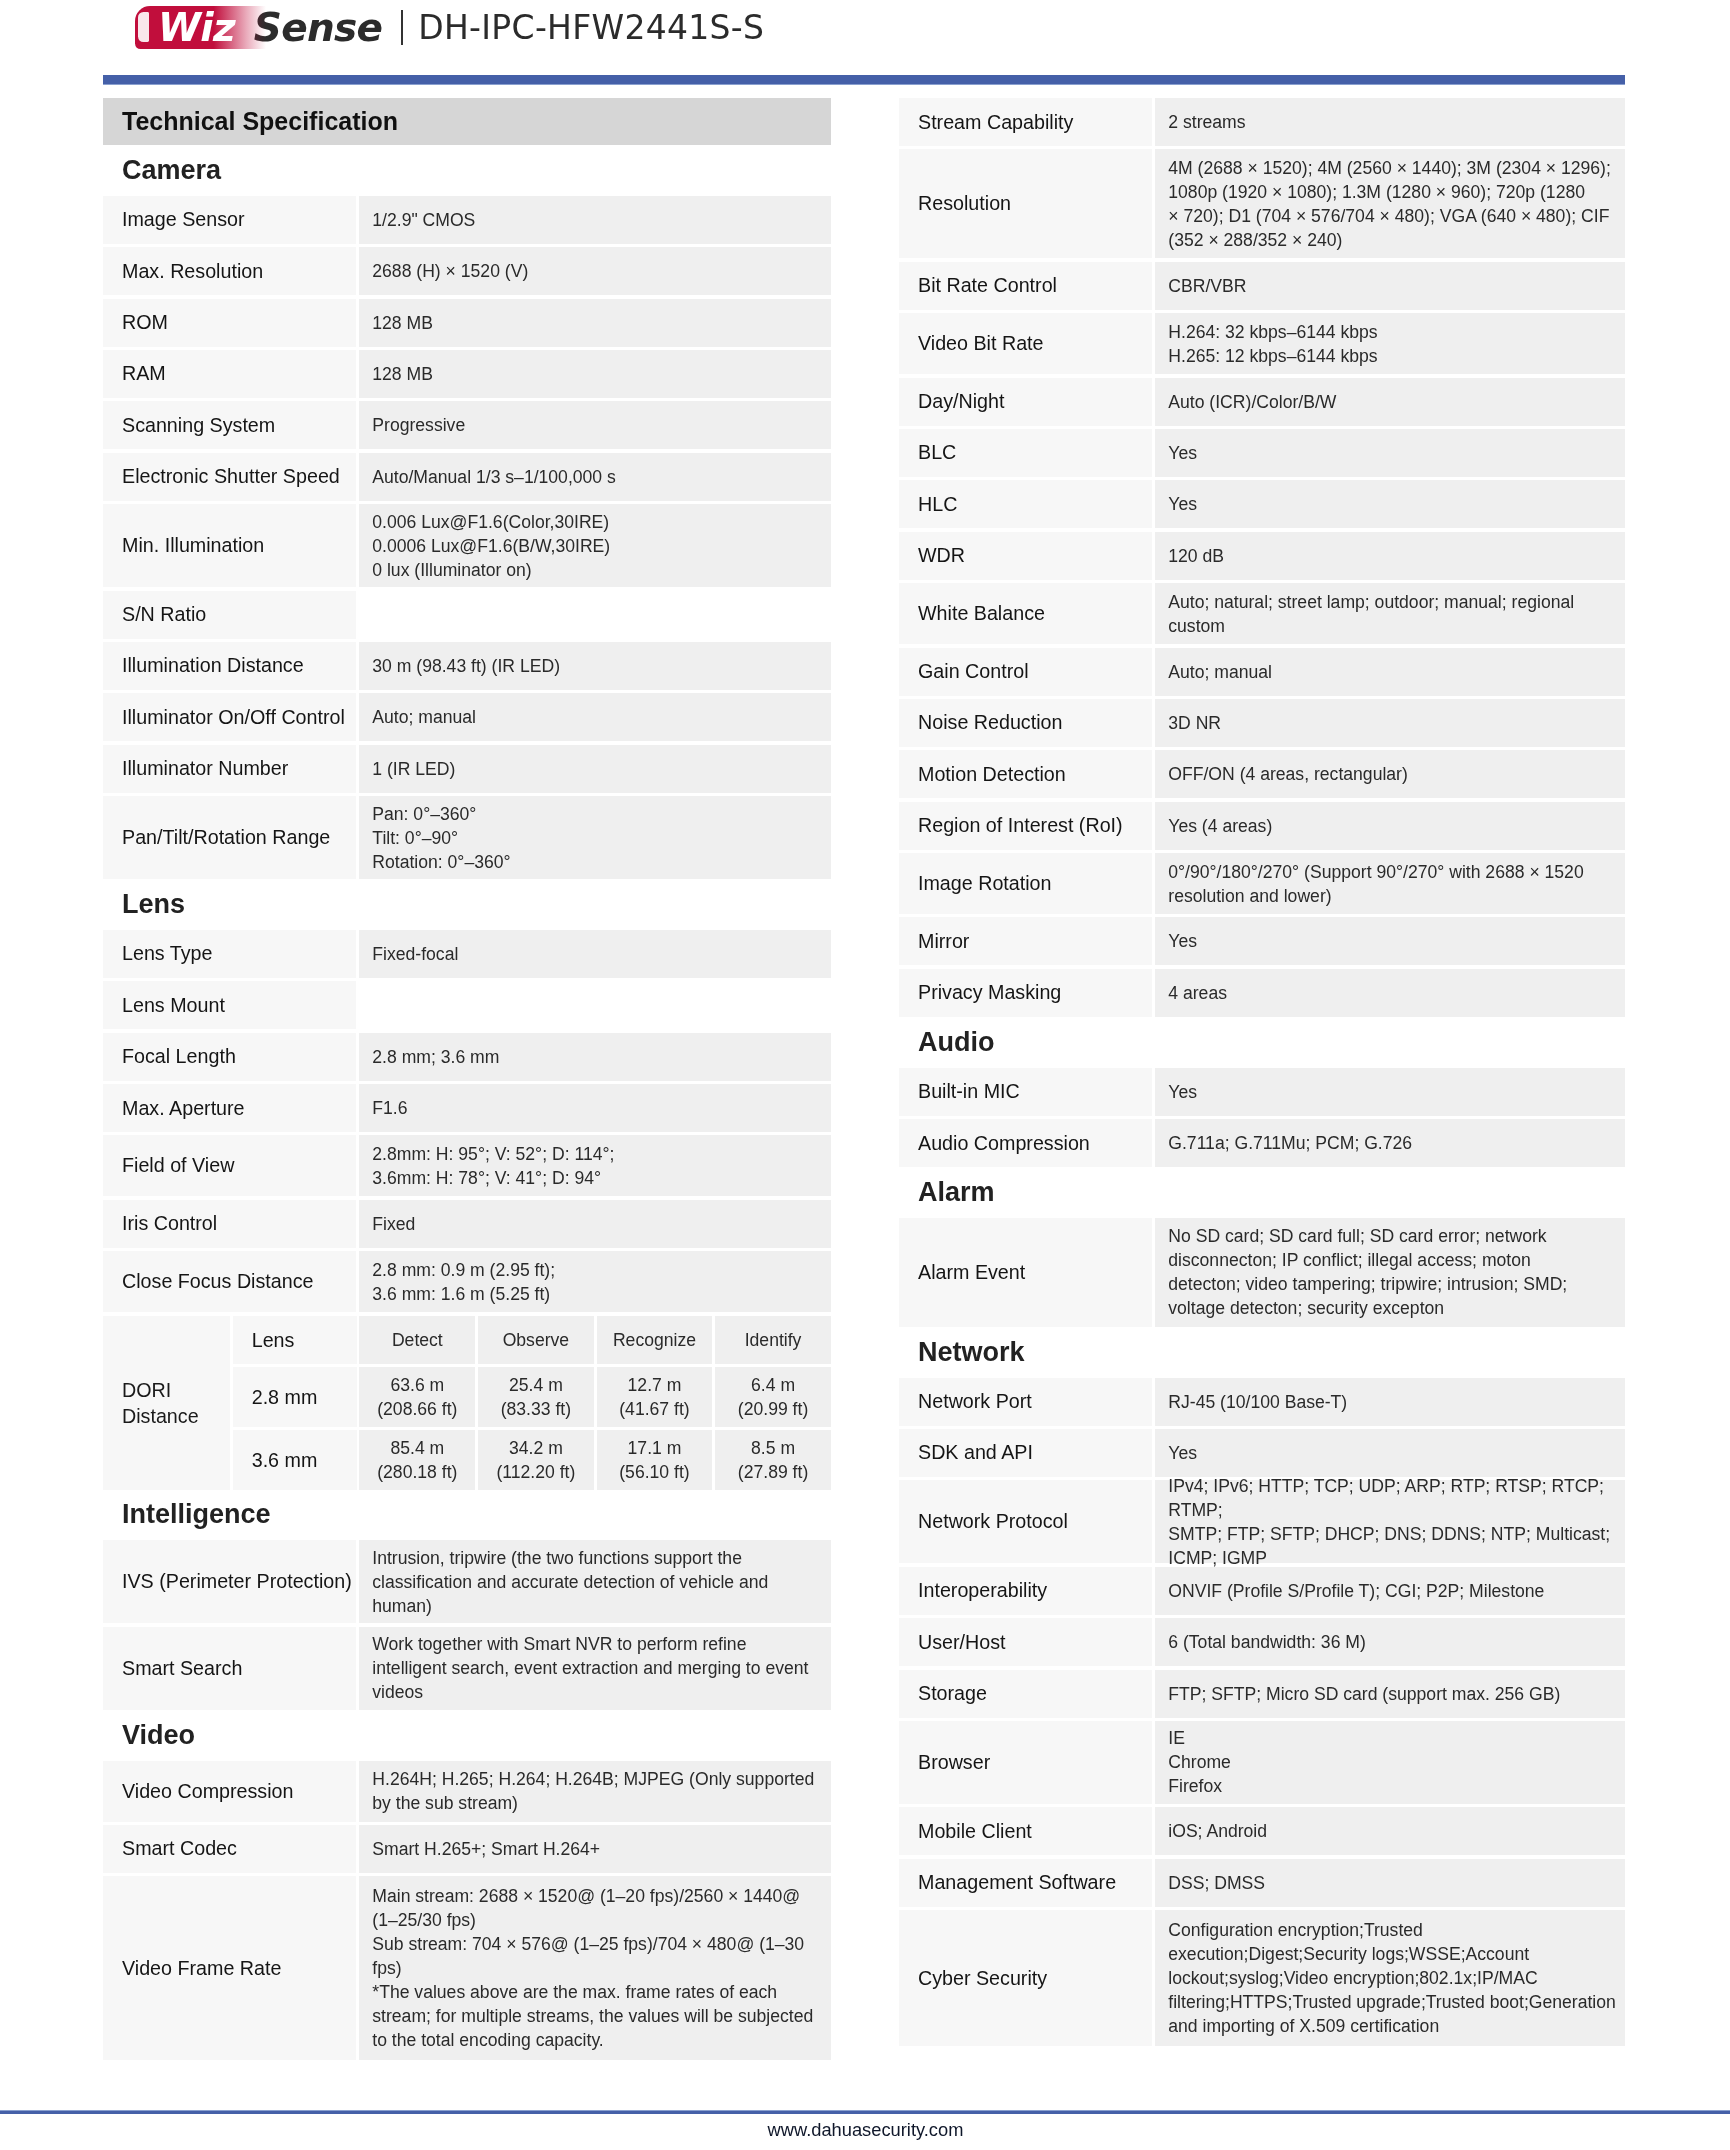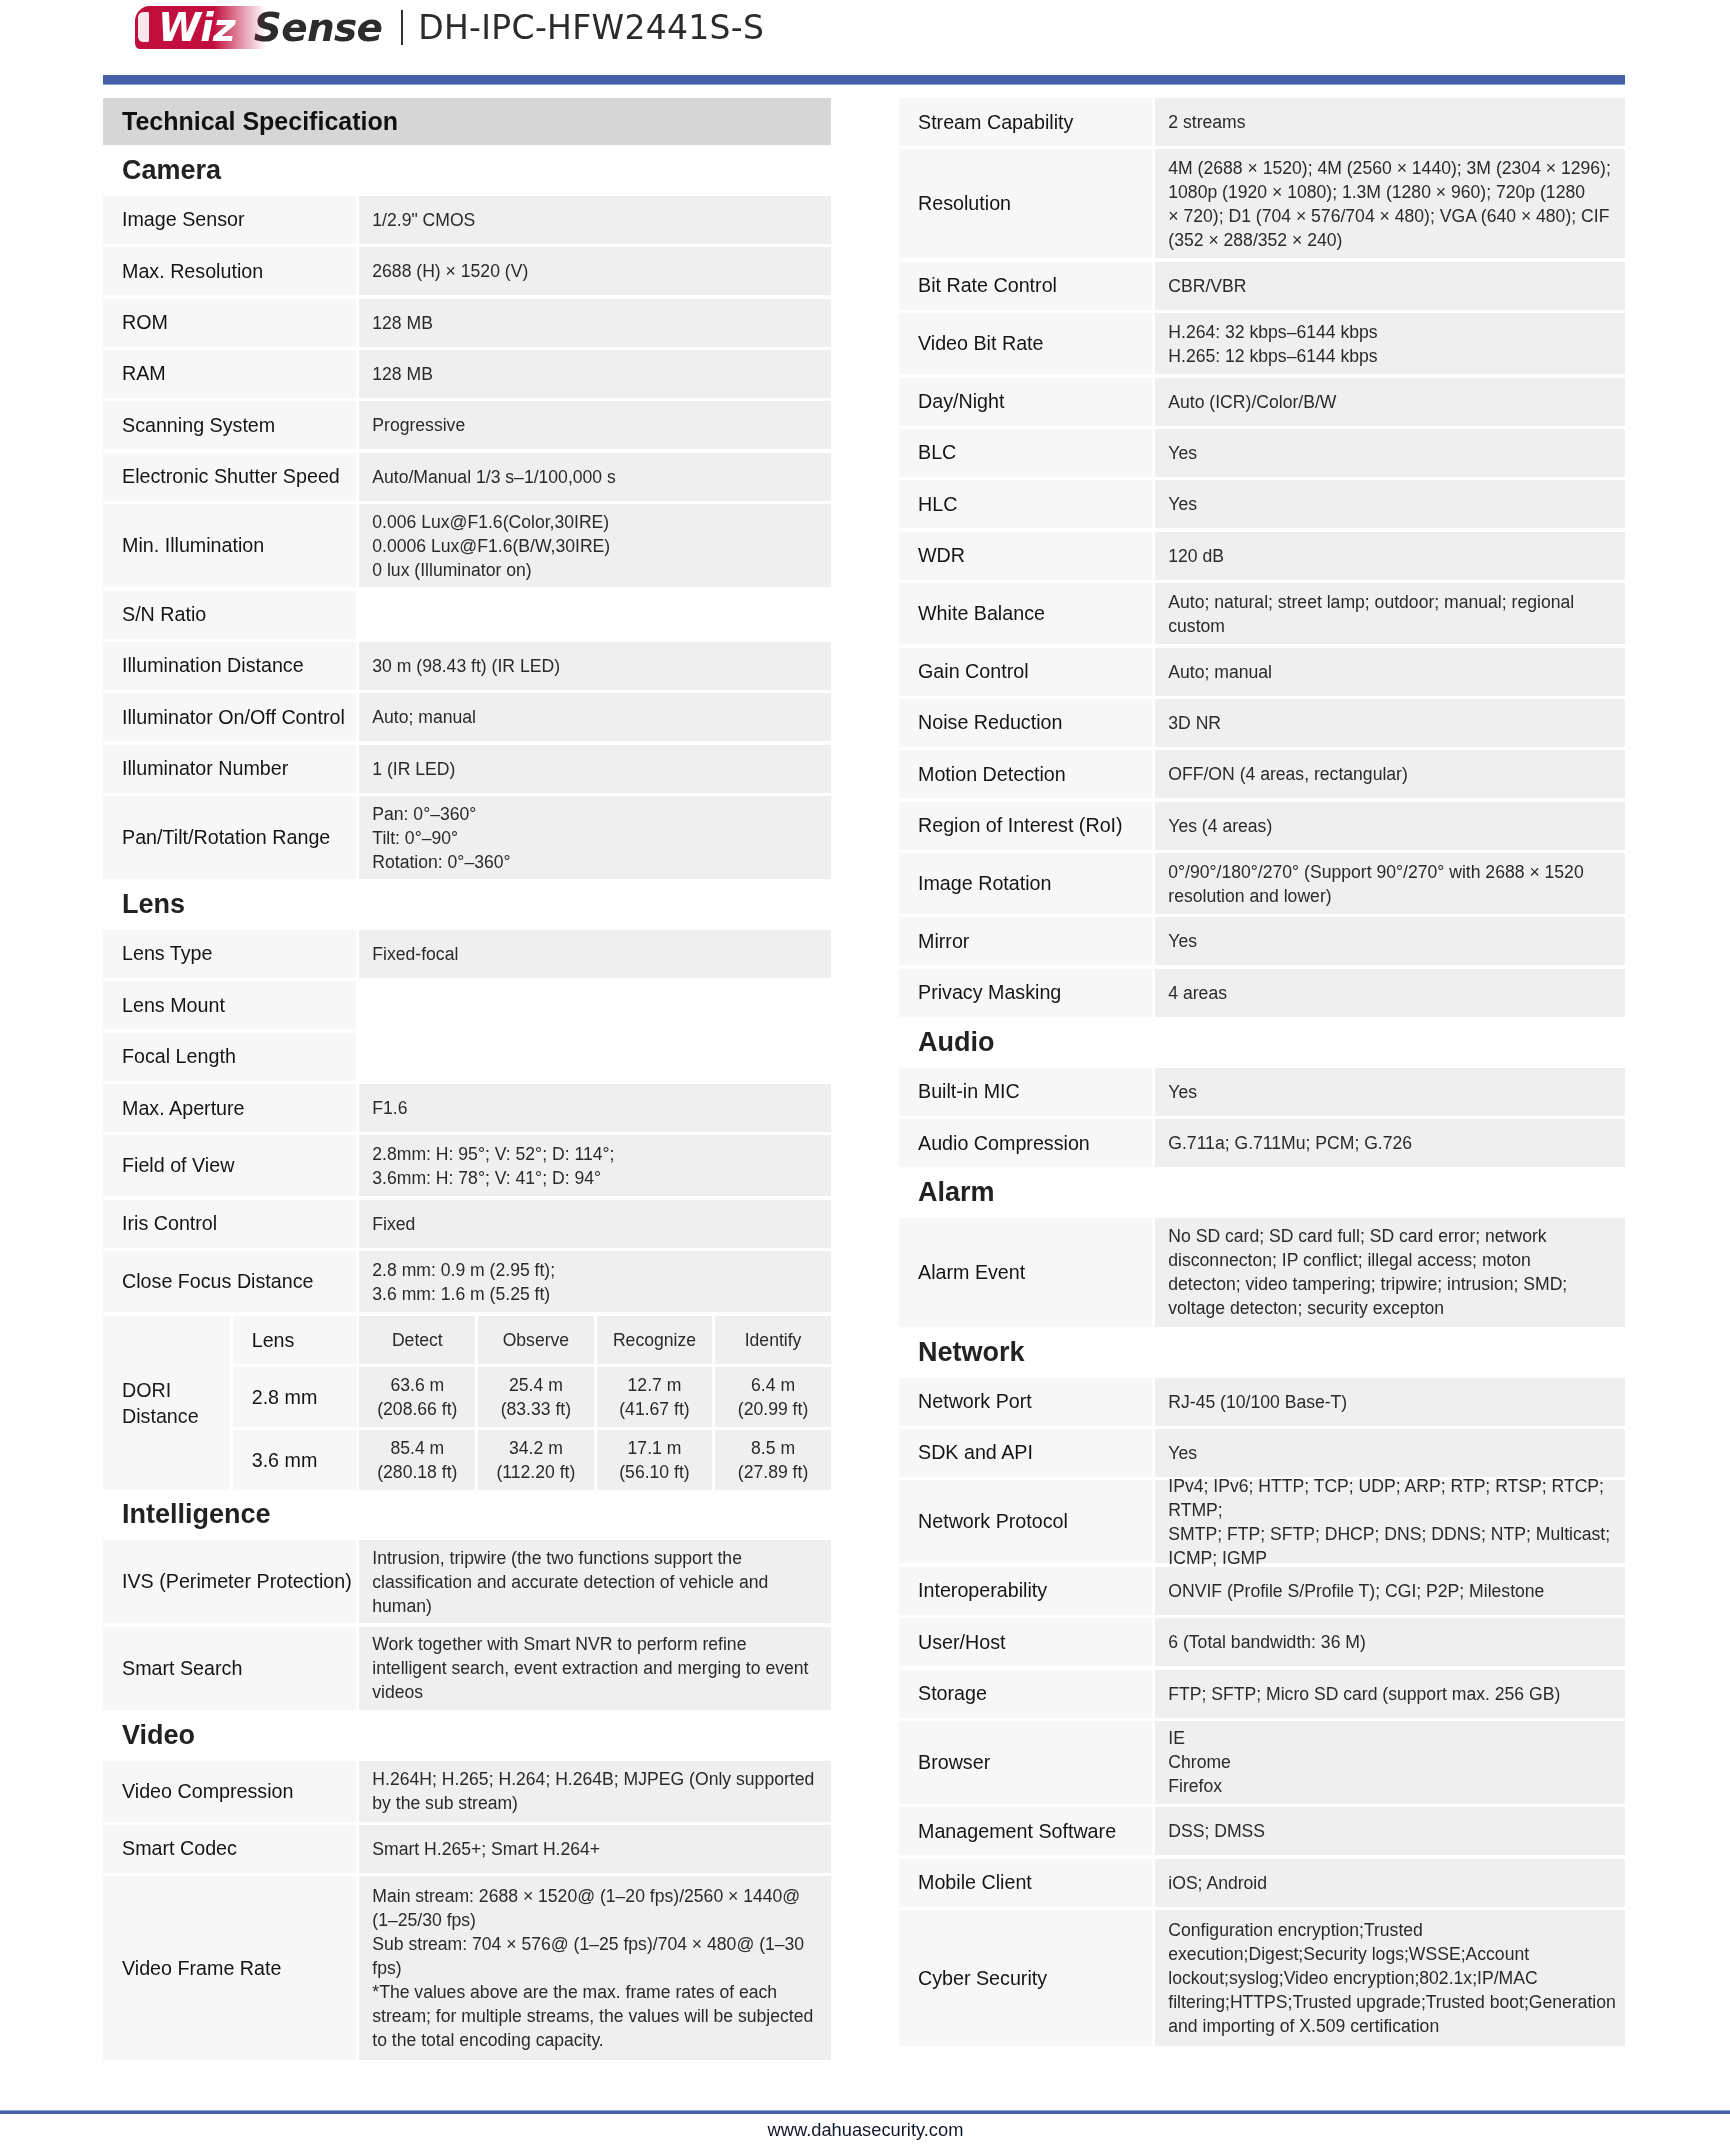--- a/index.html
+++ b/index.html
@@ -143,20 +143,23 @@
         <div class="label">Lens Type</div>
         <div class="value">
           <div>Fixed-focal</div>
         </div>
       </div>
       <div class="row h1">
         <div class="label">Lens Mount</div>
       </div>
       <div class="row h1">
         <div class="label">Focal Length</div>
+        <div class="value">
+          <div>2.8 mm; 3.6 mm</div>
+        </div>
       </div>
       <div class="row h1">
         <div class="label">Max. Aperture</div>
         <div class="value">
           <div>F1.6</div>
         </div>
       </div>
       <div class="row h2">
         <div class="label">Field of View</div>
         <div class="value">
@@ -445,29 +448,29 @@
       </div>
       <div class="row h3">
         <div class="label">Browser</div>
         <div class="value">
           <div>IE</div>
           <div>Chrome</div>
           <div>Firefox</div>
         </div>
       </div>
       <div class="row h1">
+        <div class="label">Mobile Client</div>
+        <div class="value">
+          <div>iOS; Android</div>
+        </div>
+      </div>
+      <div class="row h1">
         <div class="label">Management Software</div>
         <div class="value">
           <div>DSS; DMSS</div>
-        </div>
-      </div>
-      <div class="row h1">
-        <div class="label">Mobile Client</div>
-        <div class="value">
-          <div>iOS; Android</div>
         </div>
       </div>
       <div class="row " style="height: 136px;">
         <div class="label">Cyber Security</div>
         <div class="value">
           <div>Configuration encryption;Trusted</div>
           <div>execution;Digest;Security logs;WSSE;Account</div>
           <div>lockout;syslog;Video encryption;802.1x;IP/MAC</div>
           <div>filtering;HTTPS;Trusted upgrade;Trusted boot;Generation</div>
           <div>and importing of X.509 certification</div>

